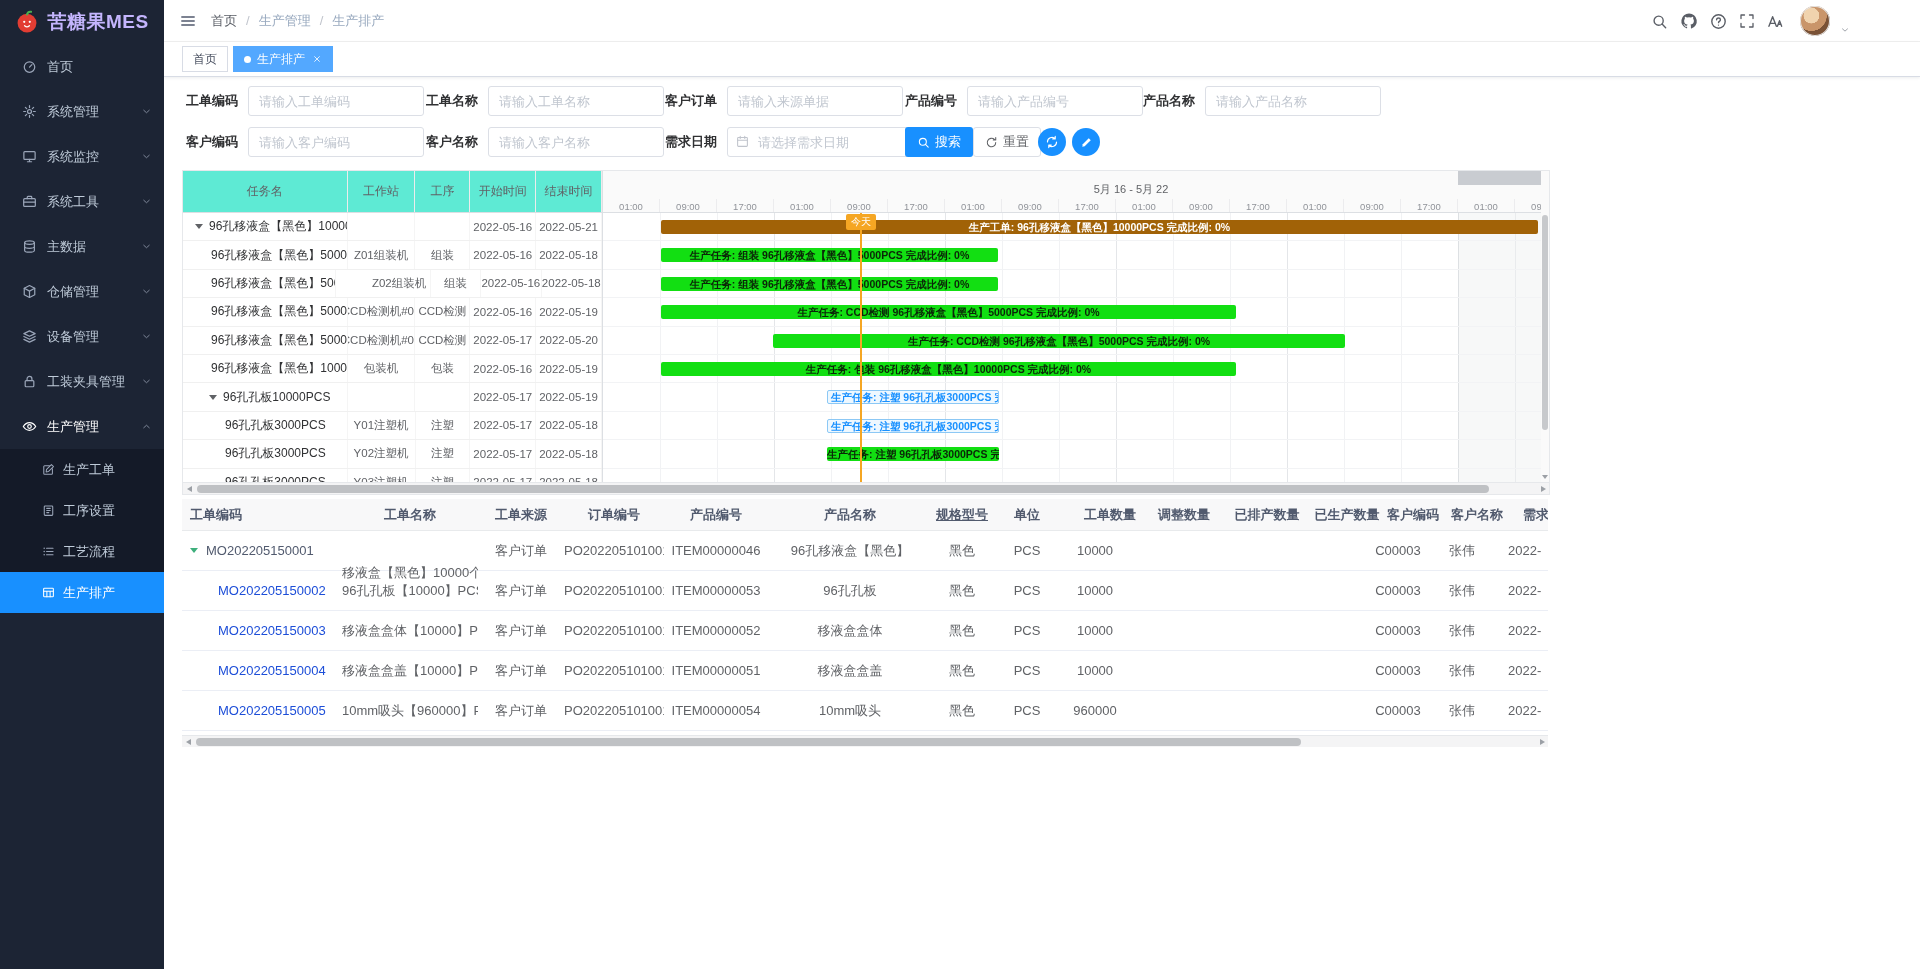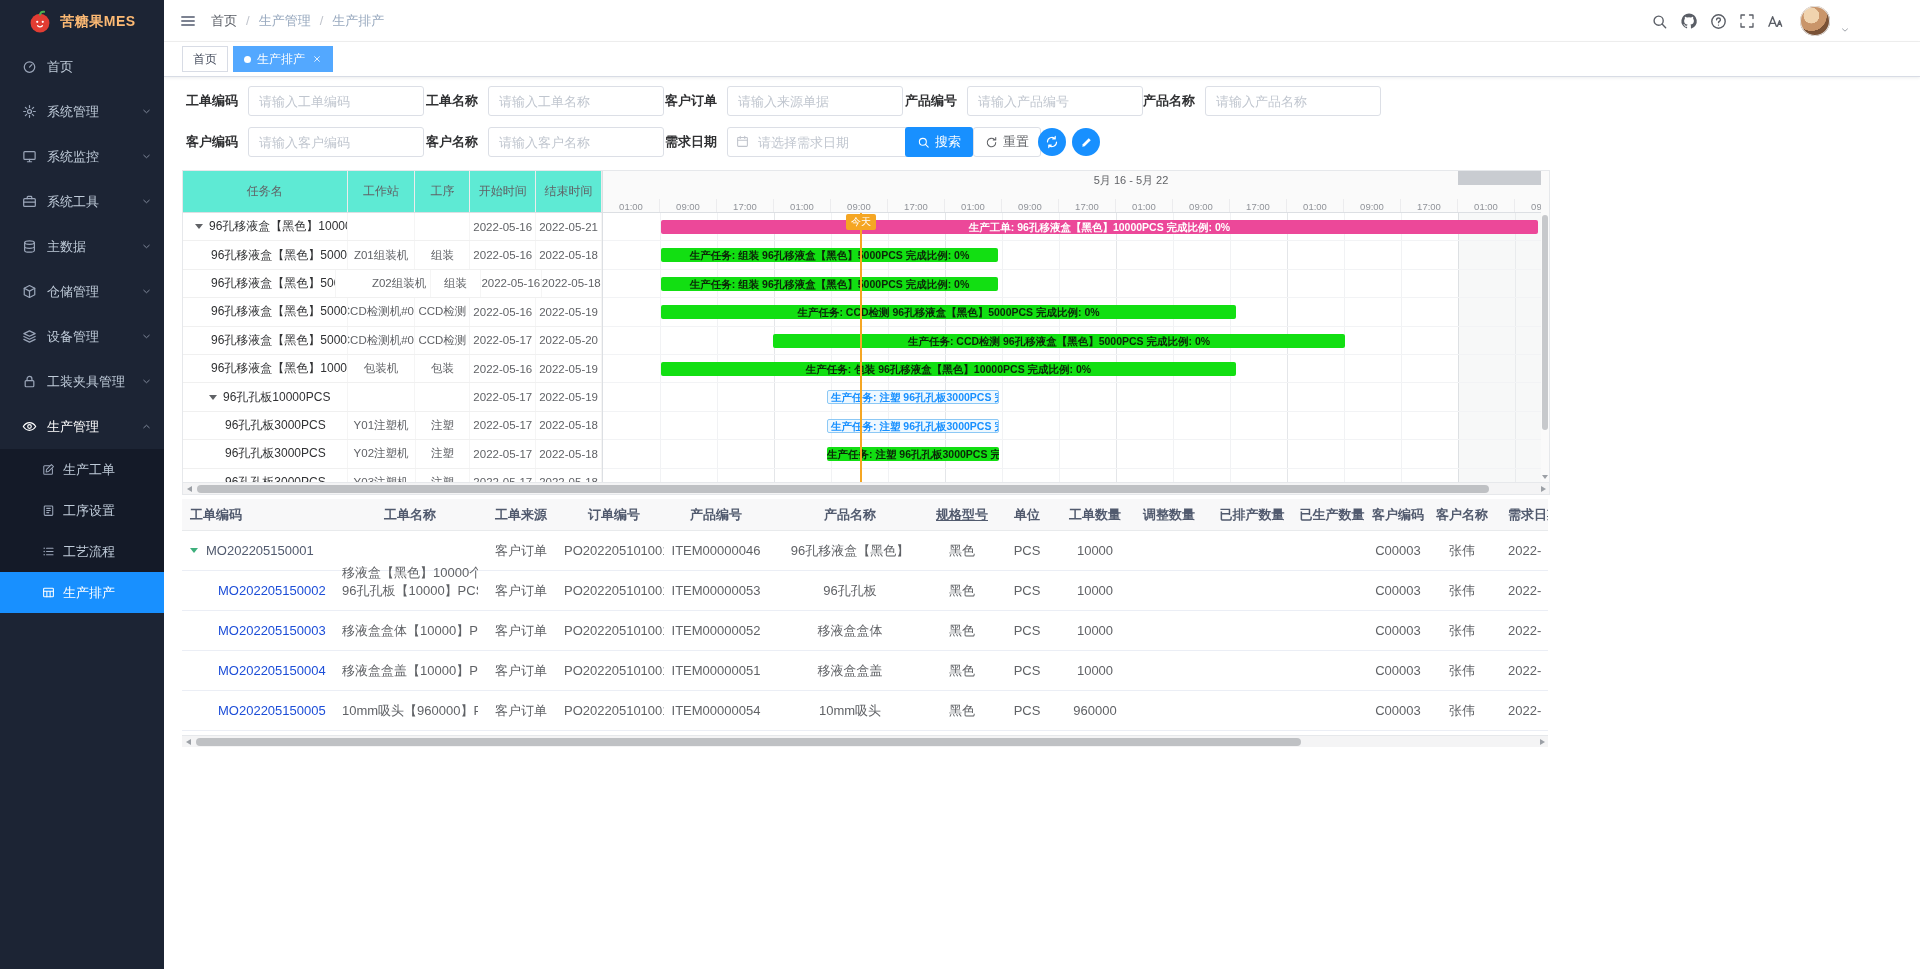--- a/index.html
+++ b/index.html
@@ -2,21 +2,21 @@
 <html><head>
 <meta charset="utf-8">
 <style>
 *{box-sizing:border-box;margin:0;padding:0}
 html,body{width:1920px;height:969px;overflow:hidden}
 body{font-family:"Liberation Sans","DejaVu Sans",sans-serif;background:#fff;position:relative;font-size:13px}
 .icn{display:inline-flex;align-items:center;justify-content:center;line-height:0;flex:none}
 
 .sidebar{position:absolute;left:0;top:0;width:164px;height:100%;background:#1c2434;z-index:20}
 .logo-row{height:44px;display:flex;align-items:center;justify-content:center;gap:8px;cursor:pointer}
-.logo-title{color:#fdba74;font-size:14px;font-weight:bold;letter-spacing:.5px}
+.logo-title{color:#c4b5fd;font-size:19px;font-weight:bold;letter-spacing:.5px}
 .menu-item{position:relative;height:45px;display:flex;align-items:center;padding-left:22px;color:#bfcbd9;font-size:13px;cursor:pointer}
 .menu-item .m-ic{color:#9aa5b8;margin-right:10px}
 .menu-item.open{color:#fff}
 .menu-item.open .m-ic{color:#fff}
 .menu-caret{position:absolute;right:12px;color:#8a93a5}
 .submenu{background:#141a28}
 .sub-item{height:41px;display:flex;align-items:center;padding-left:42px;color:#bfcbd9;font-size:13px;cursor:pointer}
 .sub-item .m-ic{color:#9aa5b8;margin-right:8px}
 .sub-item.active{background:#1890ff;color:#fff}
 .sub-item.active .m-ic{color:#fff}
@@ -56,34 +56,34 @@
 .g-left{position:absolute;left:0;top:0;width:420px;height:311px;border-right:1px solid #dcdfe3;overflow:hidden;background:#fff}
 .g-lhead{height:42px;background:#5eead4;border-bottom:1px solid #dcdfe3;display:flex}
 .g-lhead .hc{display:flex;align-items:center;justify-content:center;font-size:12px;color:#606266;border-right:1px solid #ececec;height:100%}
 .g-lbody{height:269px;overflow:hidden}
 .g-lrow{height:28.4px;display:flex;border-bottom:1px solid #f0f0f0;font-size:11.5px;color:#606266;align-items:center;cursor:pointer}
 .g-lrow .c{display:flex;align-items:center;justify-content:center;height:100%;border-right:1px solid #f5f5f5;overflow:hidden;white-space:nowrap}
 .g-lrow .c.task{justify-content:flex-start;color:#303133;font-size:12px}
 .tri{width:0;height:0;border-left:4px solid transparent;border-right:4px solid transparent;border-top:5px solid #606266;margin-right:6px;flex:none}
 .g-time{position:absolute;left:420px;top:0;width:938px;height:311px;overflow:hidden}
 .g-thead{position:relative;height:42px;background:#fafafa;border-bottom:1px solid #dcdfe3;overflow:hidden}
-.g-range{position:absolute;left:528px;transform:translateX(-50%);top:2px;font-size:11px;color:#606266;white-space:nowrap}
+.g-range{position:absolute;left:528px;transform:translateX(-50%);top:11px;font-size:11px;color:#606266;white-space:nowrap}
 .g-wkblock{position:absolute;left:855px;top:0;width:83px;height:14px;background:#c9ccd1}
 .g-days{position:absolute;top:14px;left:0;height:14px;display:flex}
 .g-day{width:171px;flex:none;border-right:1px solid #e2e4e8;font-size:11px;color:#606266;display:flex;align-items:center;justify-content:center}
 .g-ticks{position:absolute;top:28px;left:0;height:14px;display:flex}
 .g-tick{width:57px;flex:none;border-right:1px solid #ececee;font-size:9.5px;color:#909399;display:flex;align-items:center;justify-content:center}
 .g-body{position:absolute;left:0;top:42px;width:938px;height:269px;overflow:hidden}
 .g-grid{position:absolute;inset:0;z-index:0}
 .g-grid-line{position:absolute;top:0;bottom:0;width:1px;background:#f1f2f4}
 .g-grid-line.day{background:#e4e6e9}
 .g-wkbody{position:absolute;left:855px;width:83px;top:0;bottom:0;background:rgba(120,130,140,.06)}
 .g-row{position:relative;height:28.4px;border-bottom:1px solid #f2f3f5;z-index:1}
 .bar{position:absolute;top:7px;height:14px;border-radius:2px;font-size:10.5px;line-height:14px;text-align:center;overflow:hidden;white-space:nowrap;z-index:2;cursor:pointer}
-.bar.order{background:#ec4899;color:#fff;font-weight:bold}
+.bar.order{background:#a16207;color:#fff;font-weight:bold}
 .bar.task{background:#12df12;color:#0b2608;font-weight:bold}
 .bar.selected{background:#eef8ff;border:1px solid #8cc8f5;color:#1890ff;font-weight:bold;text-align:left;padding:0 3px;line-height:12px}
 .g-today-line{position:absolute;top:0;bottom:0;left:257px;width:2px;background:#f5a623;z-index:3}
 .g-today-label{position:absolute;top:1px;left:258px;transform:translateX(-50%);background:#f5a623;color:#fff;font-size:10px;padding:1px 5px;border-radius:2px;z-index:4;white-space:nowrap}
 .g-vscroll{position:absolute;right:0;top:0;width:8px;height:311px;background:#fafafa}
 .g-vthumb{position:absolute;left:1px;top:44px;width:6px;height:215px;border-radius:3px;background:#c7c9cc;cursor:pointer}
 .g-varrow{position:absolute;bottom:3px;left:1px;width:0;height:0;border-left:3px solid transparent;border-right:3px solid transparent;border-top:4px solid #9ca0a6}
 .hscroll{position:absolute;height:12px;background:#f4f4f5;border-top:1px solid #e6e8eb}
 .hthumb{position:absolute;top:2px;height:8px;border-radius:4px;background:#bfc1c4;cursor:pointer}
 .harrow{position:absolute;top:0;width:12px;height:12px;display:flex;align-items:center;justify-content:center}
@@ -639,21 +639,21 @@
     <div class="otable" id="otable">
         <div class="ot-head">
           <div class="hc al" style="width: 160px;">工单编码</div>
           <div class="hc" style="width: 136px;">工单名称</div>
           <div class="hc" style="width: 86px;">工单来源</div>
           <div class="hc" style="width: 100px;">订单编号</div>
           <div class="hc" style="width: 104px;">产品编号</div>
           <div class="hc" style="width: 164px;">产品名称</div>
           <div class="hc" style="width: 60px; text-decoration: underline;">规格型号</div>
           <div class="hc" style="width: 70px;">单位</div>
-          <div class="hc" style="width: 66px;">工单数量</div>
+          <div class="hc" style="width: 66px; margin-left: 15px;">工单数量</div>
           <div class="hc" style="width: 82px;">调整数量</div>
           <div class="hc" style="width: 84px;">已排产数量</div>
           <div class="hc" style="width: 76px;">已生产数量</div>
           <div class="hc" style="width: 56px;">客户编码</div>
           <div class="hc" style="width: 72px;">客户名称</div>
           <div class="hc all" style="width: 90px;">需求日期</div>
         </div>
         <div class="ot-row">
           <div class="tc code" style="width: 160px;">
             <span class="code-caret"></span>

